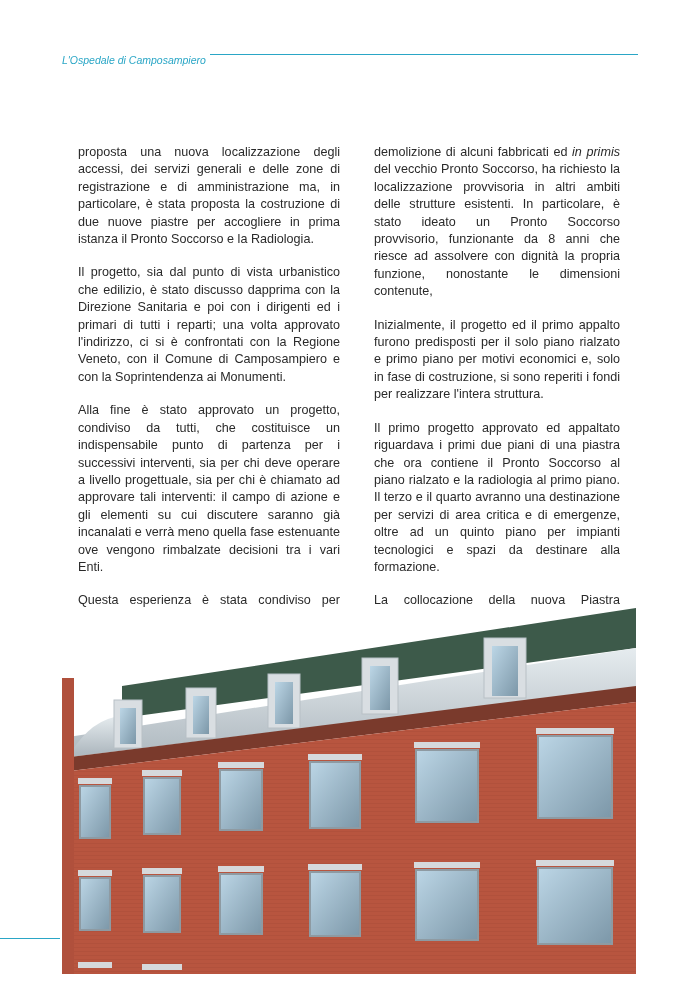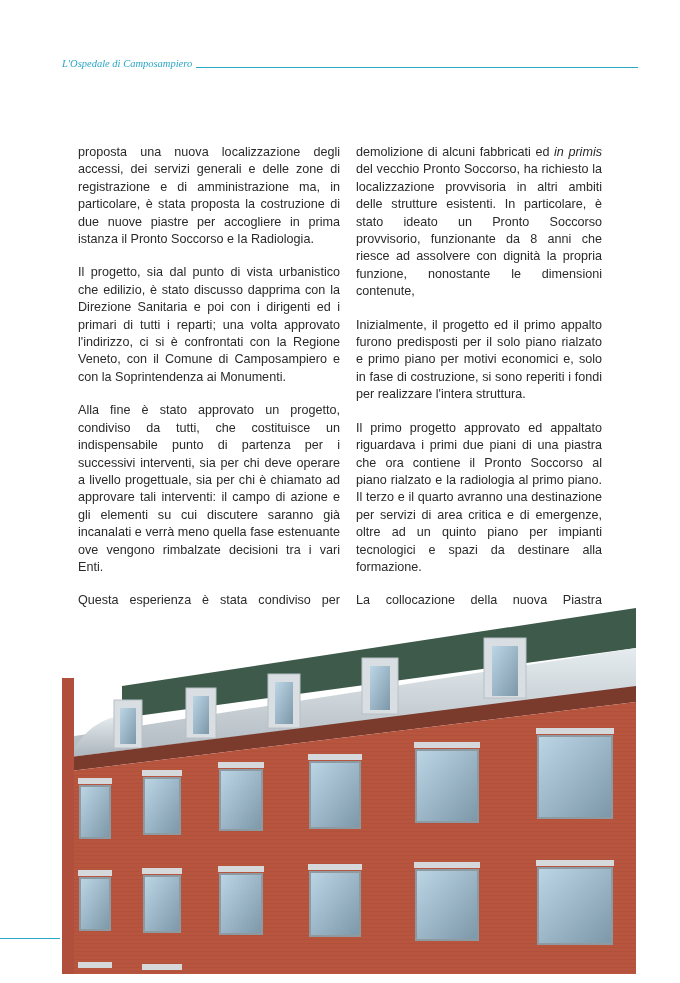--- a/index.html
+++ b/index.html
@@ -1,24 +1,24 @@
 <!DOCTYPE html>
 <html><head>
 <meta charset="utf-8">
 <style>
   html, body { margin:0; padding:0; }
   body { width:680px; height:983px; background:#fff; position:relative; overflow:hidden;
          font-family:"Liberation Sans", "DejaVu Sans", sans-serif; color:#2a2a2a; }
-  .header { position:absolute; left:62px; top:54px; width:576px; height:16px; display:flex; align-items:flex-end;font-family:Liberation Serif, serif; }
+  .header { position:absolute; left:62px; top:54px; width:576px; height:16px; display:flex; align-items:flex-start; }
   .header-title { color:#2aa6c6; font-style:italic; font-size:10.5px; white-space:nowrap; padding-right:4px; line-height:12px; }
   .header-rule { flex:1; height:1px; background:#2aa6c6; margin-bottom:2px; }
   .col { position:absolute; font-size:12.6px; line-height:17.4px; text-align:justify; }
   .col p { margin:16px; }
   .col-left { left:62px; top:128px; width:294px; }
-  .col-right { left:340px; top:128px; width:278px; }
+  .col-right { left:358px; top:128px; width:278px; }
   .short { text-align:left; }
   .bottom-rule { position:absolute; left:0; top:938px; width:60px; height:1px; background:#2aa6c6; }
   .photo { position:absolute; left:62px; top:608px; width:574px; height:366px; overflow:hidden; }
   .photo svg { display:block; }
 </style>
 </head>
 <body>
 
 <div class="header">
   <span class="header-title">L'Ospedale di Camposampiero</span>

